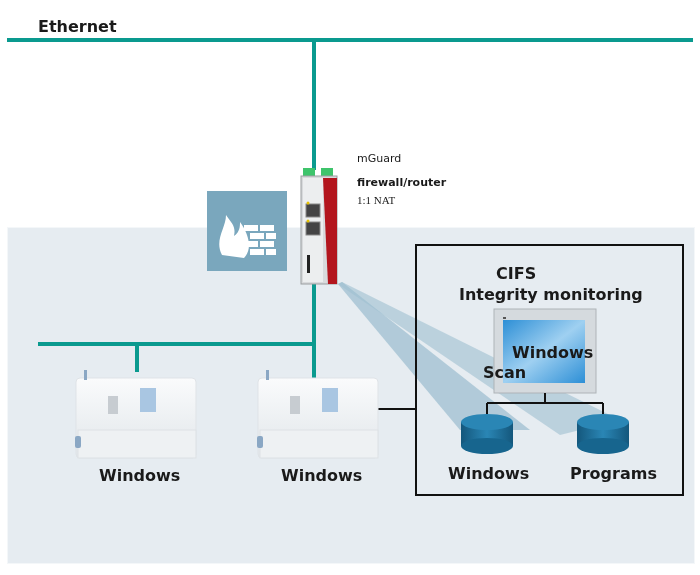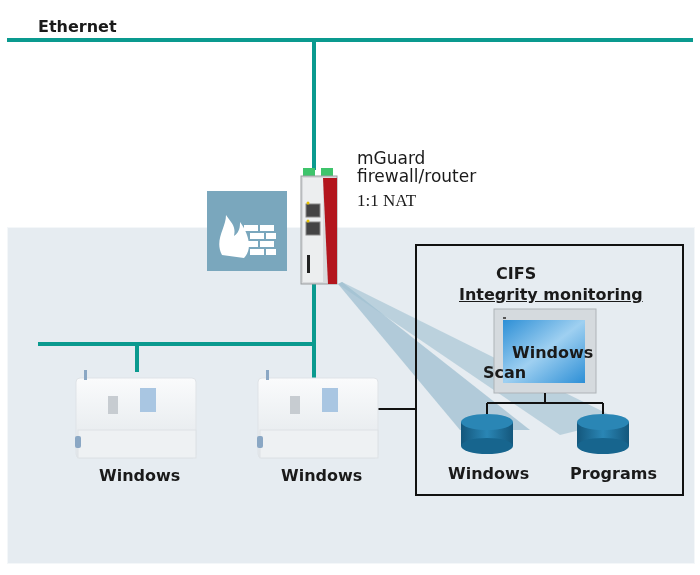--- a/index.html
+++ b/index.html
@@ -1,20 +1,20 @@
 <!DOCTYPE html>
 <html><head>
 <meta charset="utf-8">
 <style>
   html, body { margin:0; padding:0; background:#ffffff; }
   body { width:700px; height:575px; position:relative; overflow:hidden;
          font-family:"DejaVu Sans", sans-serif; }
   .abs { position:absolute; }
   .lbl { position:absolute; font-weight:bold; font-size:16px; color:#1a1a1a; white-space:nowrap; }
-  .plain { position:absolute; font-size:17px; color:#1a1a1a; line-height:21px; white-space:nowrap; }
+  .plain { position:absolute; font-size:11px; color:#1a1a1a; line-height:21px; white-space:nowrap; }
   svg { position:absolute; left:0; top:0; }
 </style>
 </head>
 <body>
 
 <div class="abs" style="left:7px;top:227px;width:686px;height:335px;background:#e6ecf1;border:1px solid #f4f7f9;"></div>
 
 <svg width="700" height="575">
   <defs>
     <linearGradient id="dbg" x1="0" x2="1">
@@ -116,25 +116,25 @@
     <rect x="322" y="388" width="16" height="24" fill="#a9c6e2"></rect>
     <rect x="290" y="396" width="10" height="18" fill="#c7ccd1"></rect>
     <rect x="266" y="370" width="3" height="10" fill="#8aa7c4"></rect>
     <rect x="257" y="436" width="6" height="12" rx="2" fill="#8aa7c4"></rect>
   </g>
 </svg>
 
 <div class="lbl" style="left:38px;top:17px;">Ethernet</div>
 
 <div class="plain" style="left:357px;top:148px;">mGuard</div>
-<div class="plain" style="left:357px;top:166px;">firewall/router</div>
+<div class="plain" style="left:357px;top:172px;font-weight:bold;">firewall/router</div>
 <div class="plain" style="left:357px;top:190px;font-family:Liberation Serif, serif;">1:1 NAT</div>
 
 <div class="lbl" style="left:496px;top:264px;">CIFS</div>
-<div class="lbl" style="left:459px;top:285px;text-decoration:underline;">Integrity monitoring</div>
+<div class="lbl" style="left:459px;top:285px;">Integrity monitoring</div>
 <div class="lbl" style="left:512px;top:343px;">Windows</div>
 
 <div class="lbl" style="left:439px;top:363px;margin-left:44px;">Scan</div>
 
 <div class="lbl" style="left:448px;top:464px;">Windows</div>
 <div class="lbl" style="left:570px;top:464px;">Programs</div>
 
 <div class="lbl" style="left:99px;top:466px;">Windows</div>
 <div class="lbl" style="left:281px;top:466px;">Windows</div>
 

